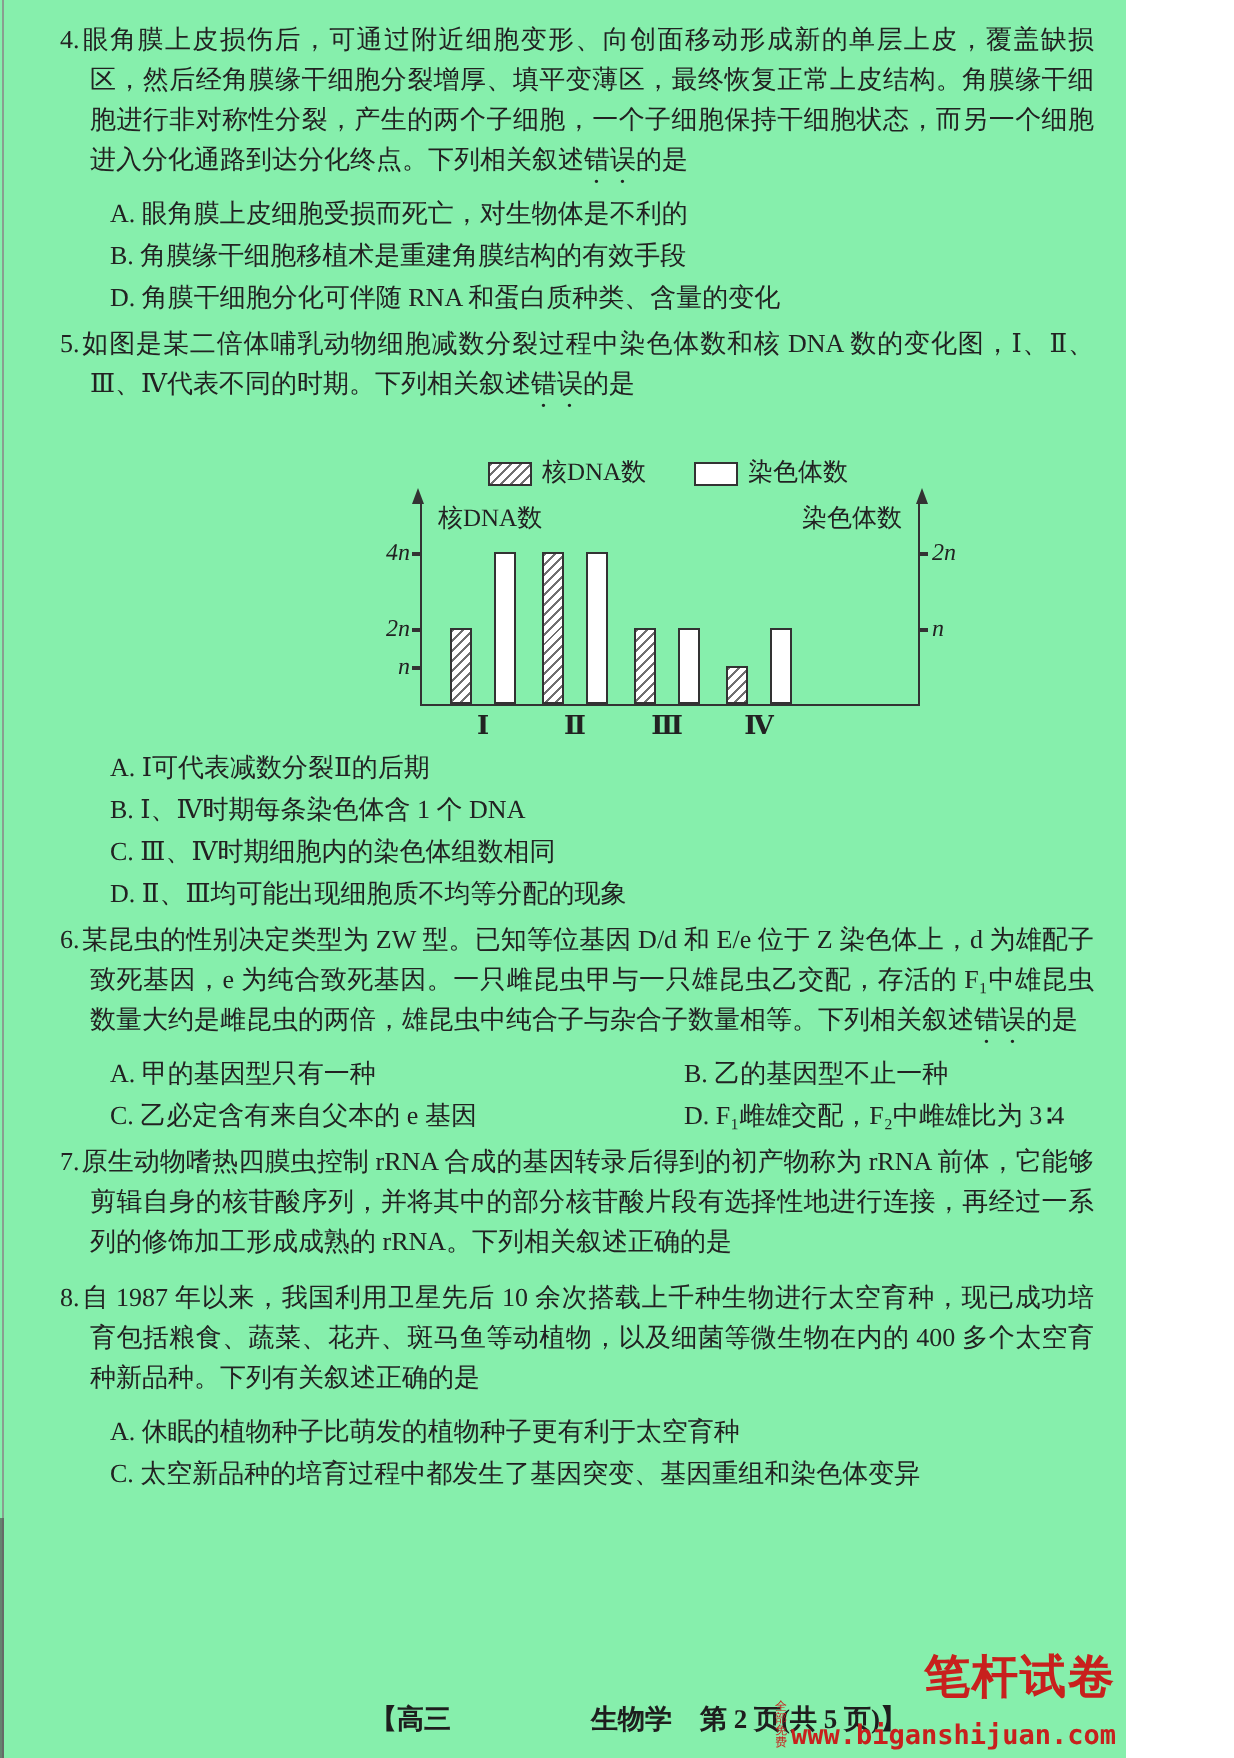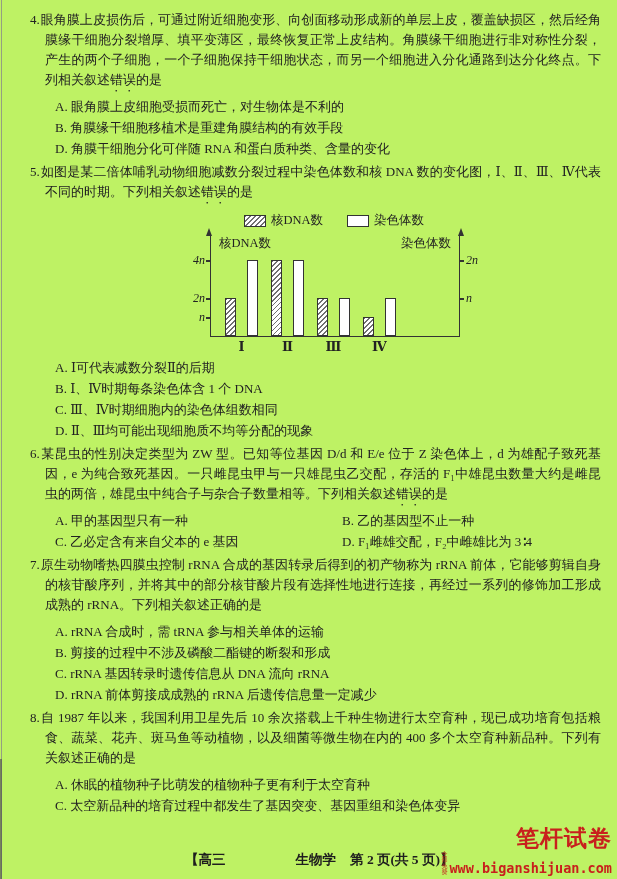--- a/index.html
+++ b/index.html
@@ -1,19 +1,19 @@
 <!DOCTYPE html>
 <html><head>
 <meta charset="utf-8">
 <style>
   html,body{margin:0;padding:0;}
   .page{
     position:relative;
-    width:617px;height:879px;
-    background:#bef264;
+    width:563px;height:879px;
+    background:#86efac;
     overflow:hidden;
     font-family:"Liberation Serif","DejaVu Serif",serif;
     color:#222;
     font-size:13px;
   }
   .scan-edge{position:absolute;left:1px;top:0;width:1px;height:100%;background:#8a8a8a;opacity:.8;}
   .scan-edge2{position:absolute;left:0;bottom:0;width:2px;height:120px;background:#555;opacity:.7;}
   .content{padding:10px 16px 0 30px;text-align:justify;}
   .question{margin-bottom:3px;}
   .stem{margin:0;padding-left:15px;text-indent:-15px;line-height:20px;}
@@ -23,21 +23,21 @@
     -webkit-text-emphasis-position:under right;
     text-emphasis:filled dot #222;
     text-emphasis-position:under right;
   }
   .options{margin:1px 0 0 0;}
   .opt{margin:0;padding-left:25px;line-height:21px;}
   .options.two-col{display:grid;grid-template-columns:287px auto;}
   .options.two-col .opt{padding-left:25px;}
 
   
-  .figure{margin:6px 0 8px 140px;width:326px;}
+  .figure{margin:22px 0 8px 140px;width:326px;}
   .legend{display:flex;justify-content:center;gap:24px;font-size:12.5px;line-height:15px;margin:0 36px 8px 40px;width:248px;}
   .leg-item{display:flex;align-items:center;gap:5px;}
   .swatch{display:inline-block;width:22px;height:12px;border:1px solid #333;background:#fff;box-sizing:border-box;}
   .swatch.hatch,.bar.hatch{background-image:repeating-linear-gradient(135deg,#707070 0,#707070 1px,#fff 1px,#fff 3.5px);}
   .plot{position:relative;width:248px;height:100px;margin:0 36px 20px 40px;
     border-left:1.5px solid #333;border-right:1.5px solid #333;border-bottom:1.5px solid #333;box-sizing:content-box;}
   .plot::before,.plot::after{content:"";position:absolute;top:-8px;width:0;height:0;
     border-left:3.5px solid transparent;border-right:3.5px solid transparent;border-bottom:8px solid #333;}
   .plot::before{left:-5px;}
   .plot::after{right:-5px;}
@@ -133,26 +133,20 @@
       <div class="options two-col">
         <p class="opt">A. 甲的基因型只有一种</p>
         <p class="opt">B. 乙的基因型不止一种</p>
         <p class="opt">C. 乙必定含有来自父本的 e 基因</p>
         <p class="opt">D. F₁雌雄交配，F₂中雌雄比为 3∶4</p>
       </div>
     </div>
 
     <div class="question">
       <p class="stem"><span class="qnum">7.</span><span>原生动物嗜热四膜虫控制 rRNA 合成的基因转录后得到的初产物称为 rRNA 前体，它能够剪辑自身的核苷酸序列，并将其中的部分核苷酸片段有选择性地进行连接，再经过一系列的修饰加工形成成熟的 rRNA。下列相关叙述正确的是</span><span class="em-dots"></span><span></span></p>
-      <div class="options">
-        <p class="opt">A. rRNA 合成时，需 tRNA 参与相关单体的运输</p>
-        <p class="opt">B. 剪接的过程中不涉及磷酸二酯键的断裂和形成</p>
-        <p class="opt">C. rRNA 基因转录时遗传信息从 DNA 流向 rRNA</p>
-        <p class="opt">D. rRNA 前体剪接成成熟的 rRNA 后遗传信息量一定减少</p>
-      </div>
     </div>
 
     <div class="question">
       <p class="stem"><span class="qnum">8.</span><span>自 1987 年以来，我国利用卫星先后 10 余次搭载上千种生物进行太空育种，现已成功培育包括粮食、蔬菜、花卉、斑马鱼等动植物，以及细菌等微生物在内的 400 多个太空育种新品种。下列有关叙述正确的是</span><span class="em-dots"></span><span></span></p>
       <div class="options">
         <p class="opt">A. 休眠的植物种子比萌发的植物种子更有利于太空育种</p>
         <p class="opt">C. 太空新品种的培育过程中都发生了基因突变、基因重组和染色体变异</p>
       </div>
     </div>
 

